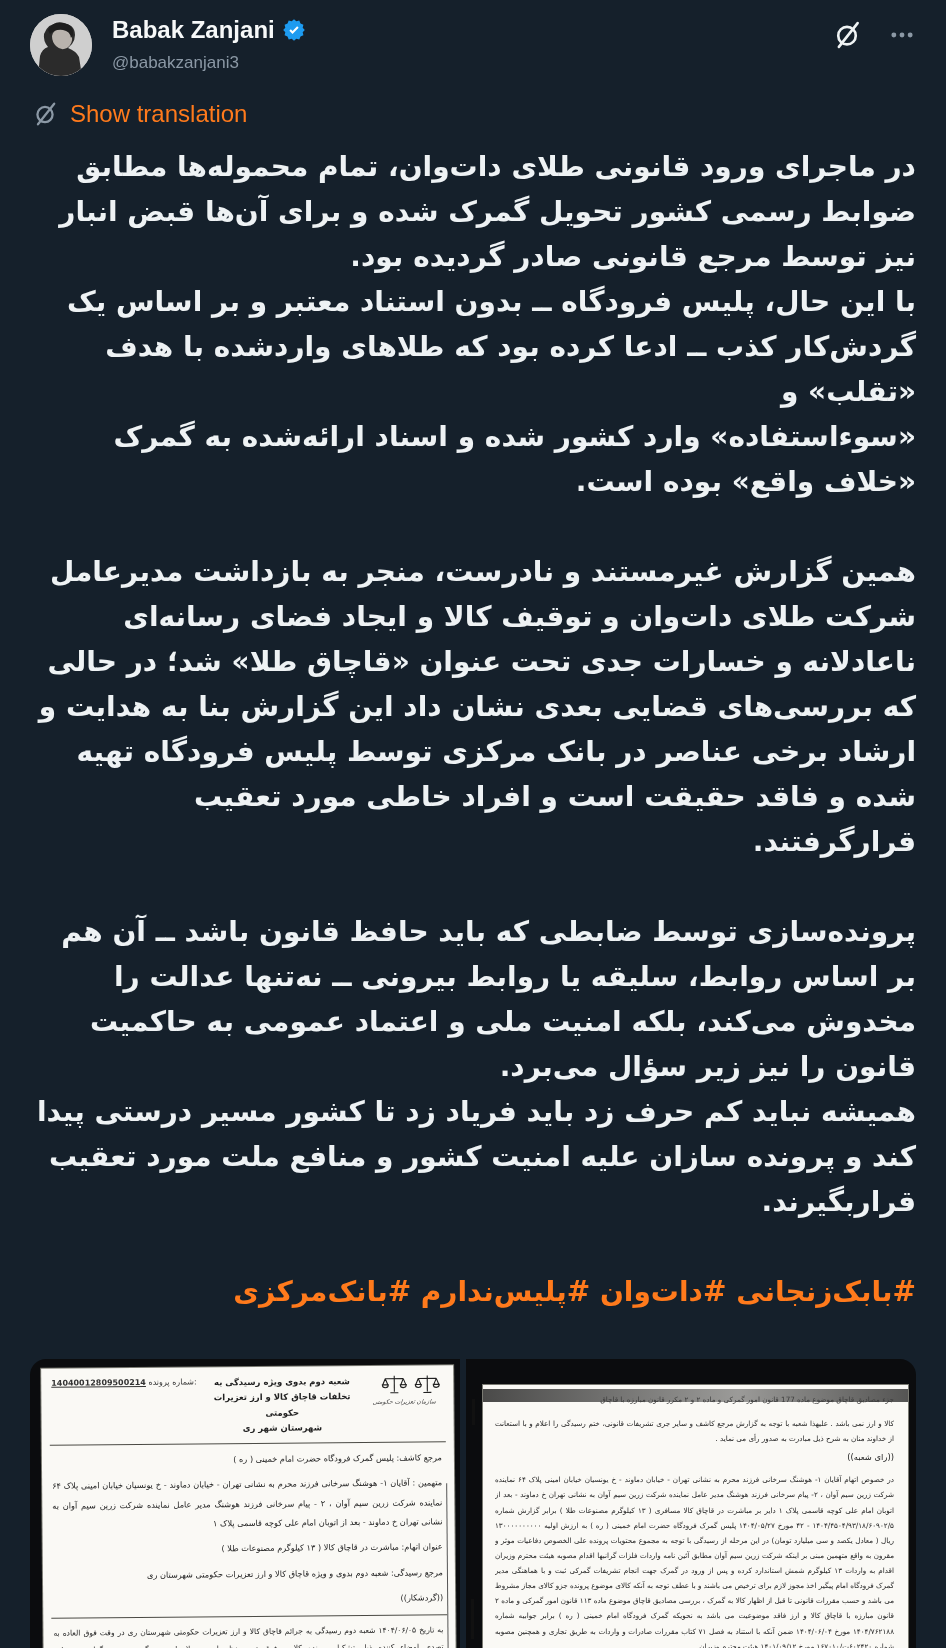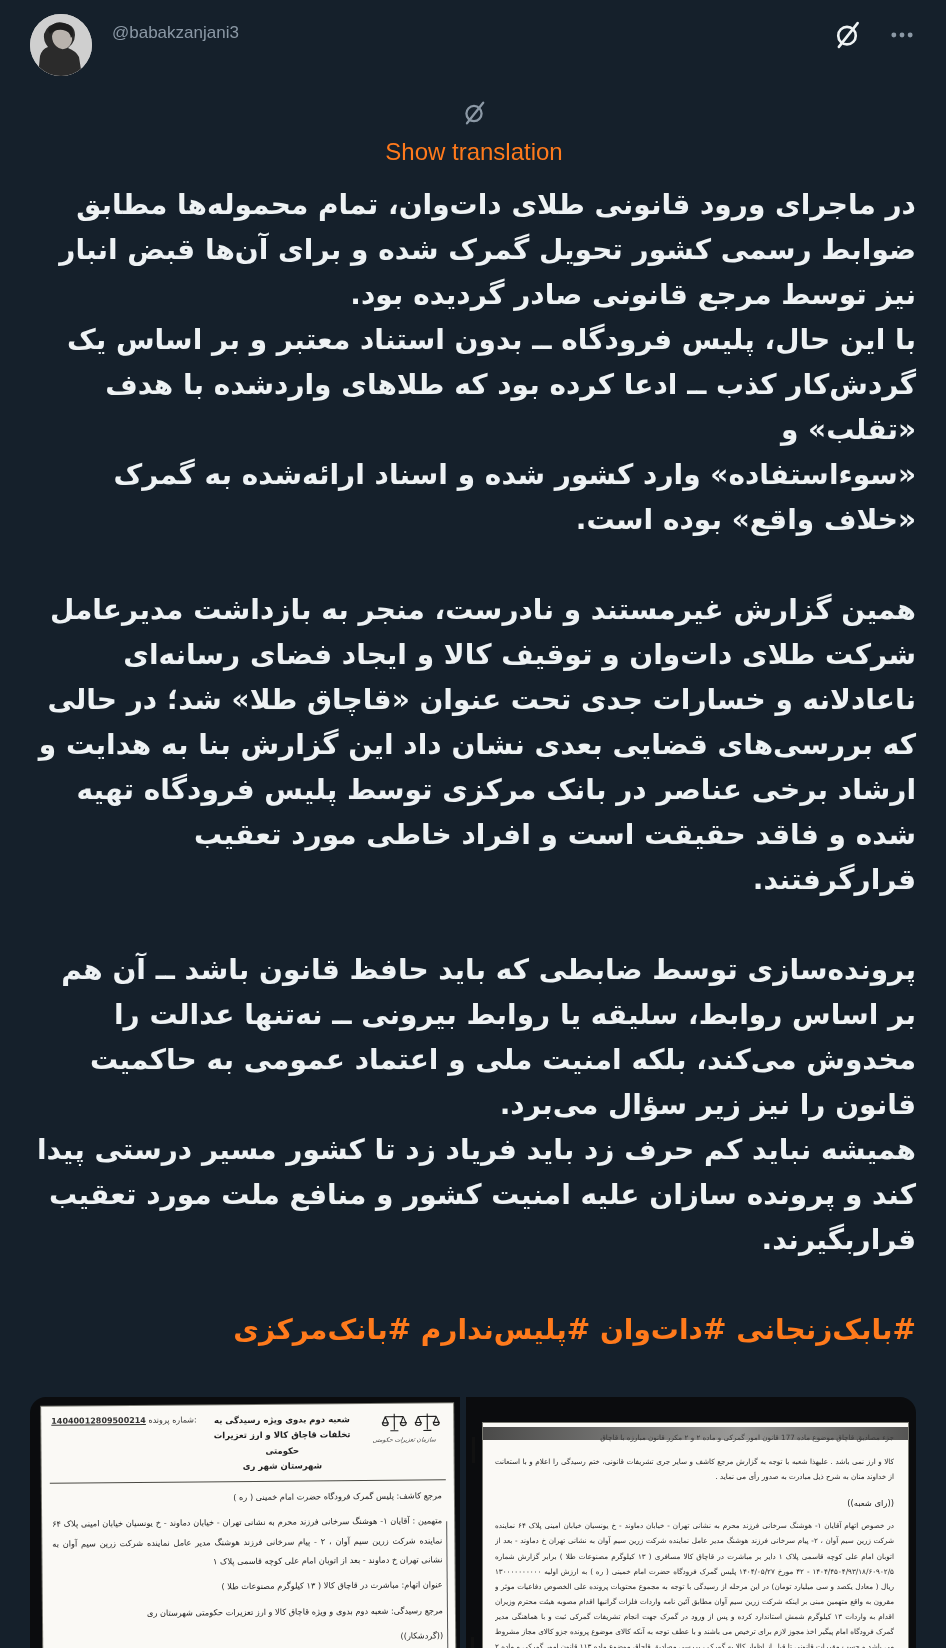--- a/index.html
+++ b/index.html
@@ -19,21 +19,21 @@
     background:#c9c9c9;cursor:pointer;
   }
   .id-block{margin-left:20px;flex:1;min-width:0;}
   .name-row{display:flex;align-items:center;gap:7px;margin-top:2px;}
   .disp-name{font-size:24px;font-weight:bold;color:#f7f9f9;line-height:28px;cursor:pointer;}
   .handle{font-size:17px;color:#8b98a5;line-height:26px;margin-top:6px;}
   .hdr-actions{display:flex;align-items:center;gap:26px;padding-top:6px;}
   .icon-btn{background:none;border:none;padding:0;cursor:pointer;line-height:0;}
 
   
-  .translate-row{display:flex;align-items:center;gap:12px;margin:24px 0 0 2px;flex-direction:column;}
+  .translate-row{display:flex;align-items:center;gap:12px;margin:24px 0 0 2px;}
   .translate-label{font-size:24px;color:#ff7a1c;font-weight:400;cursor:pointer;}
 
   
   .tweet-text{
     direction:rtl;text-align:right;
     font-family:"DejaVu Sans",sans-serif;
     font-size:28px;font-weight:bold;line-height:45px;
     color:#eef2f4;margin-top:16px;
   }
   .tweet-text p{margin:16px 0 45px 0;white-space:pre-line;}
@@ -80,40 +80,49 @@
   .gardesh{text-align:right;margin-top:4px;font-size:8.2px;}
   .doc-body{
     font-size:7.6px;line-height:2.25;text-align:justify;color:#262626;margin-top:6px;
   }
   .page-right .doc-body{font-size:7.2px;line-height:2.1;}
   .smudge-band{
     position:absolute;top:4px;left:0;right:0;height:13px;
     background:linear-gradient(90deg,rgba(15,15,15,.75),rgba(40,40,40,.45) 60%,rgba(15,15,15,.7));
   }
   .partial-line{font-size:7.2px;color:#3a3a3a;filter:blur(.3px);white-space:nowrap;overflow:hidden;}
-  .ray-title{text-align:right;font-size:8.4px;margin:14px 0 10px 0;}
+  .ray-title{text-align:right;font-size:8.4px;margin:6px 0 10px 0;}
   .edge-mark{position:absolute;background:#111;}
 
   svg{display:block;}
 </style>
 </head>
 <body>
 
 <div class="tweet">
 
   <div class="hdr">
     <div class="avatar">
       <svg width="62" height="62" viewBox="0 0 62 62">
         <rect width="62" height="62" fill="#cfcfcf"></rect>
         <path d="M14 20 q4 -12 18 -11 q13 1 13 12 q0 5 -3 9 l-4 4 q8 3 11 9 l3 19 H8 l2 -20 q2 -7 8 -9 q-5 -6 -4 -13z" fill="#2b2b2b"></path>
         <path d="M22 22 q2 -8 11 -8 q8 0 9 8 q1 8 -5 12 q-6 3 -11 -2 q-4 -4 -4 -10z" fill="#b9b3ad"></path>
         <path d="M18 16 q6 -10 16 -7 q10 2 9 12 l-2 3 q-1 -7 -8 -8 q-8 -1 -13 4z" fill="#1e1e1e"></path>
       </svg>
     </div>
     <div class="id-block">
+      <div class="name-row">
+        <span class="disp-name">Babak Zanjani</span>
+        <span>
+          <svg width="24" height="24" viewBox="0 0 24 24">
+            <path fill="#1d9bf0" d="M12 1.2l2.3 2.1 3-.7 1.2 2.9 2.9 1.2-.7 3 2.1 2.3-2.1 2.3.7 3-2.9 1.2-1.2 2.9-3-.7-2.3 2.1-2.3-2.1-3 .7-1.2-2.9-2.9-1.2.7-3L1.2 12l2.1-2.3-.7-3 2.9-1.2 1.2-2.9 3 .7z"></path>
+            <path fill="#fff" d="M10.55 15.9l-3.2-3.2 1.5-1.5 1.7 1.7 4.6-4.6 1.5 1.5z"></path>
+          </svg>
+        </span>
+      </div>
       <div class="handle">@babakzanjani3</div>
     </div>
     <div class="hdr-actions">
       <button class="icon-btn" aria-label="Grok">
         <svg width="30" height="30" viewBox="0 0 24 24" fill="none" stroke="#eff3f4" stroke-width="2.1" stroke-linecap="round">
           <circle cx="12" cy="12.5" r="7"></circle>
           <line x1="20.5" y1="2.5" x2="5.5" y2="21.5"></line>
         </svg>
       </button>
       <button class="icon-btn" aria-label="More">

